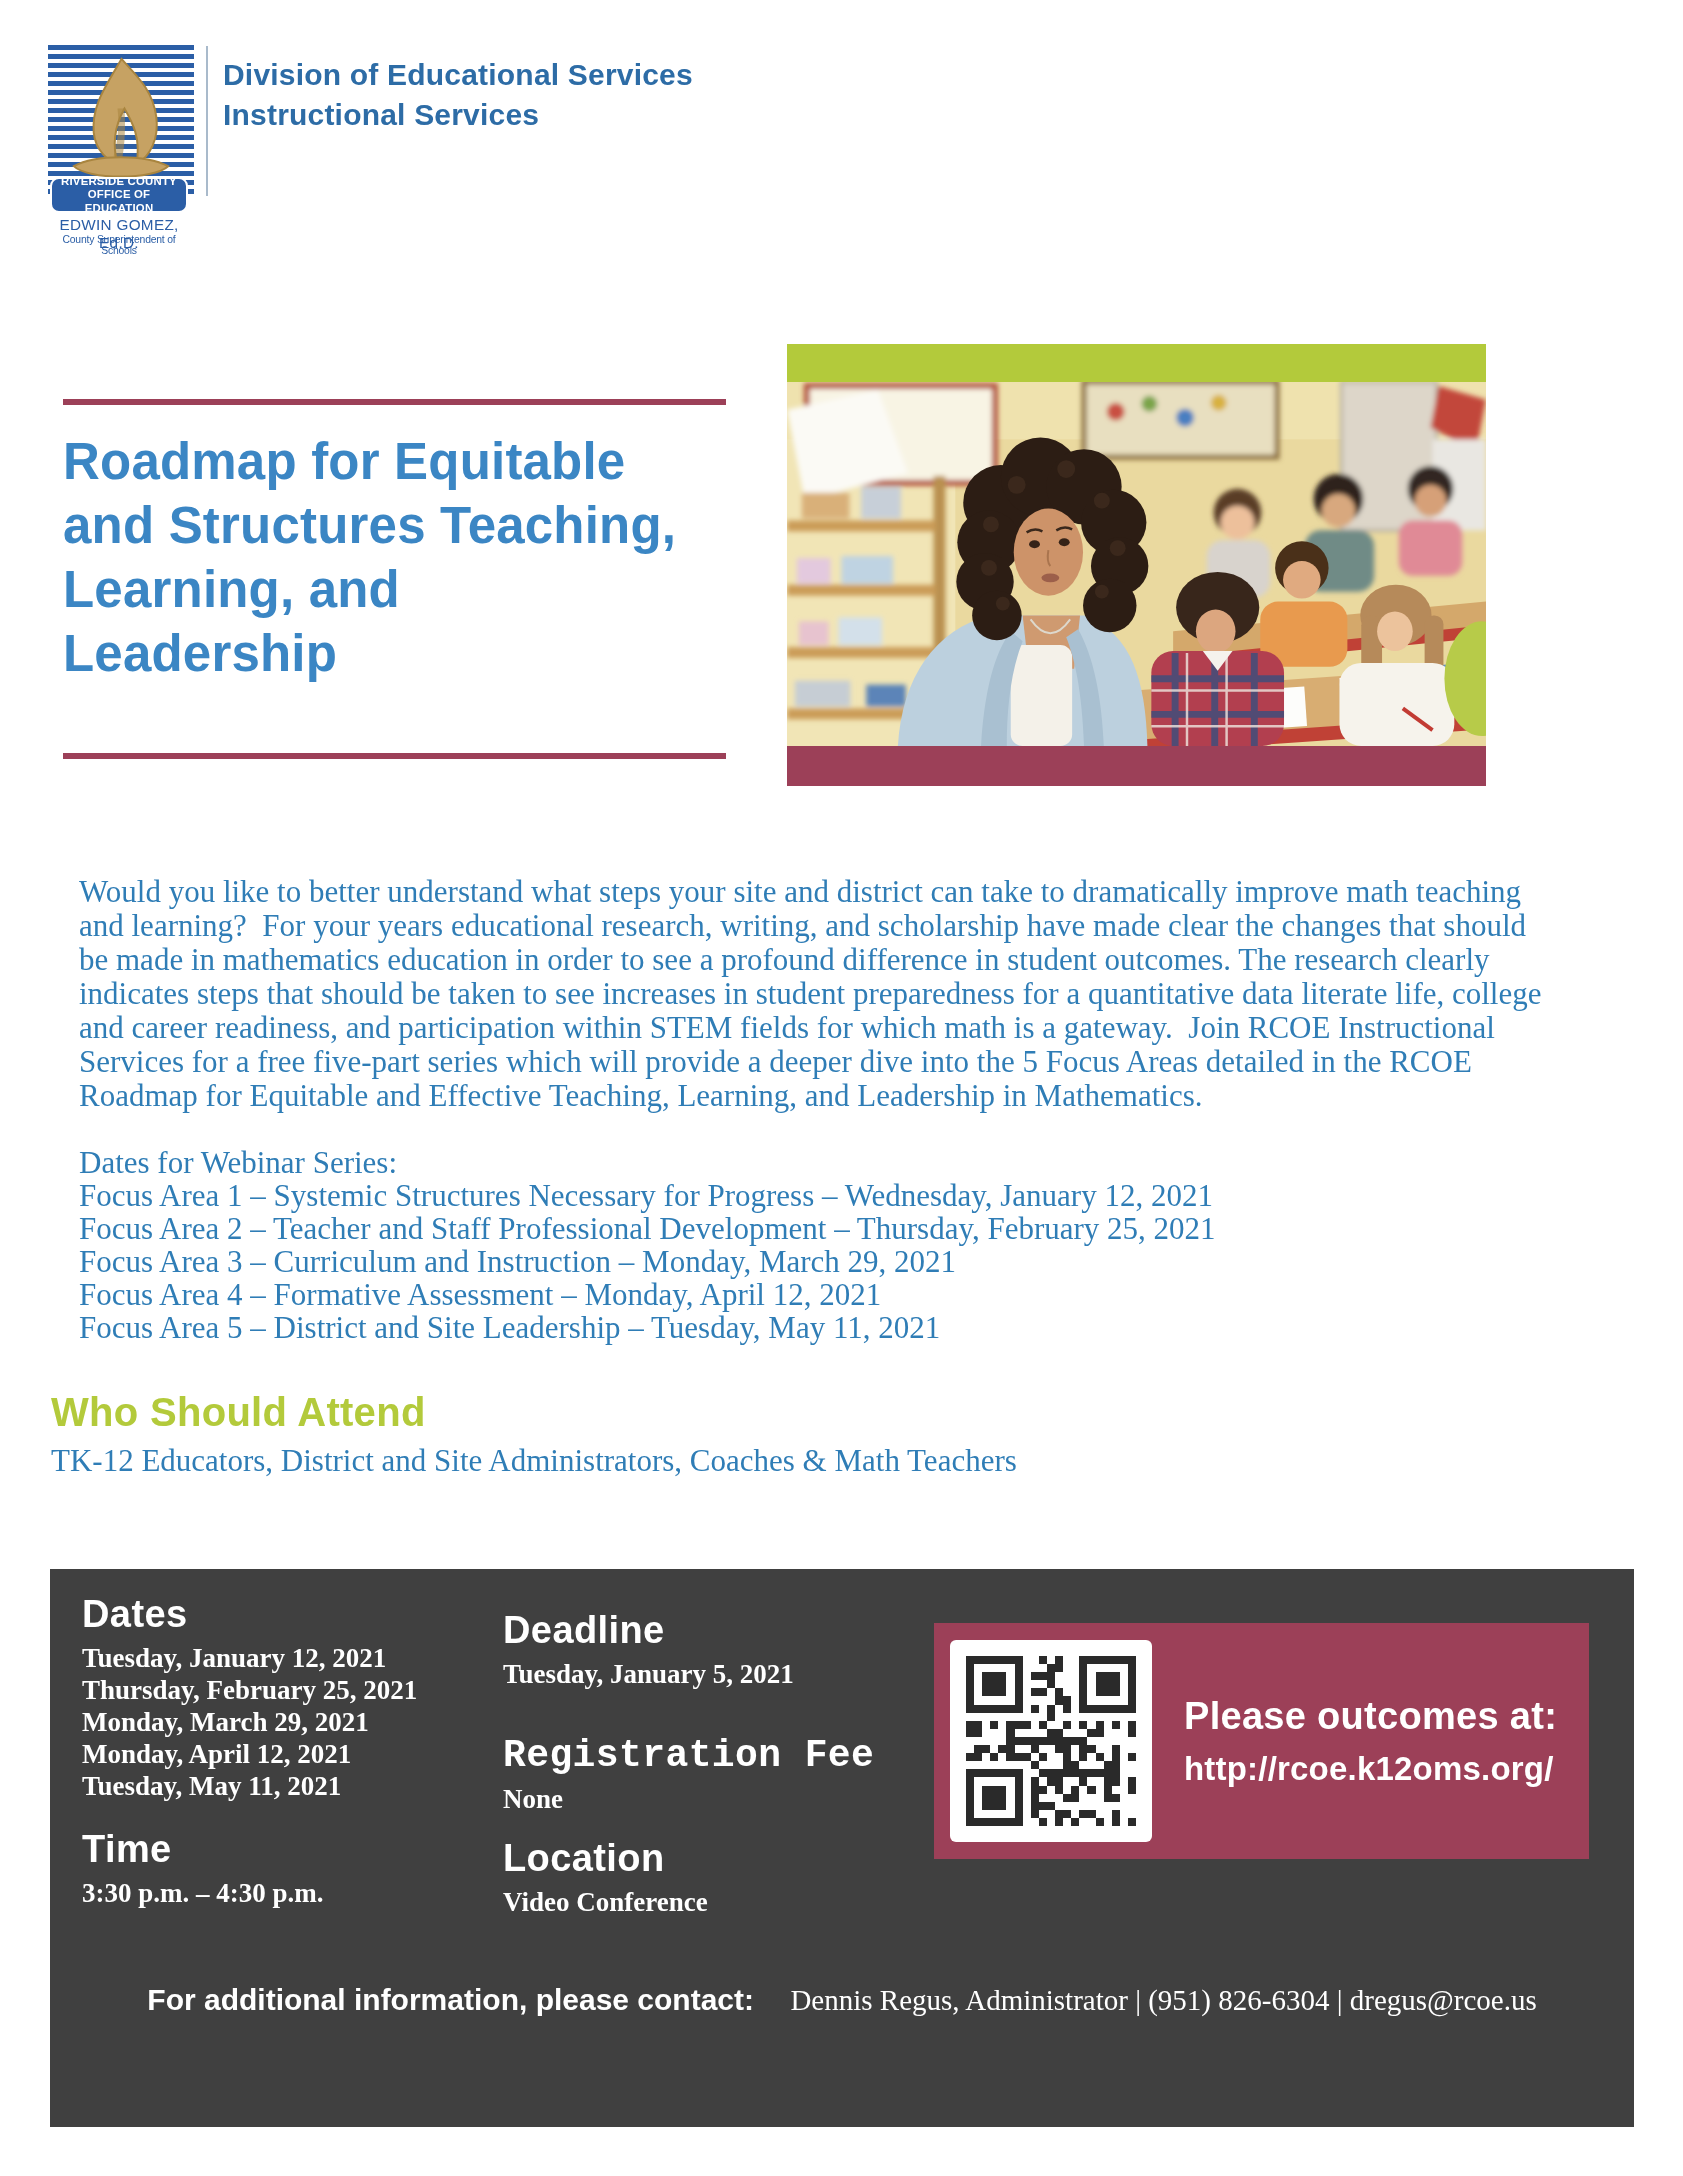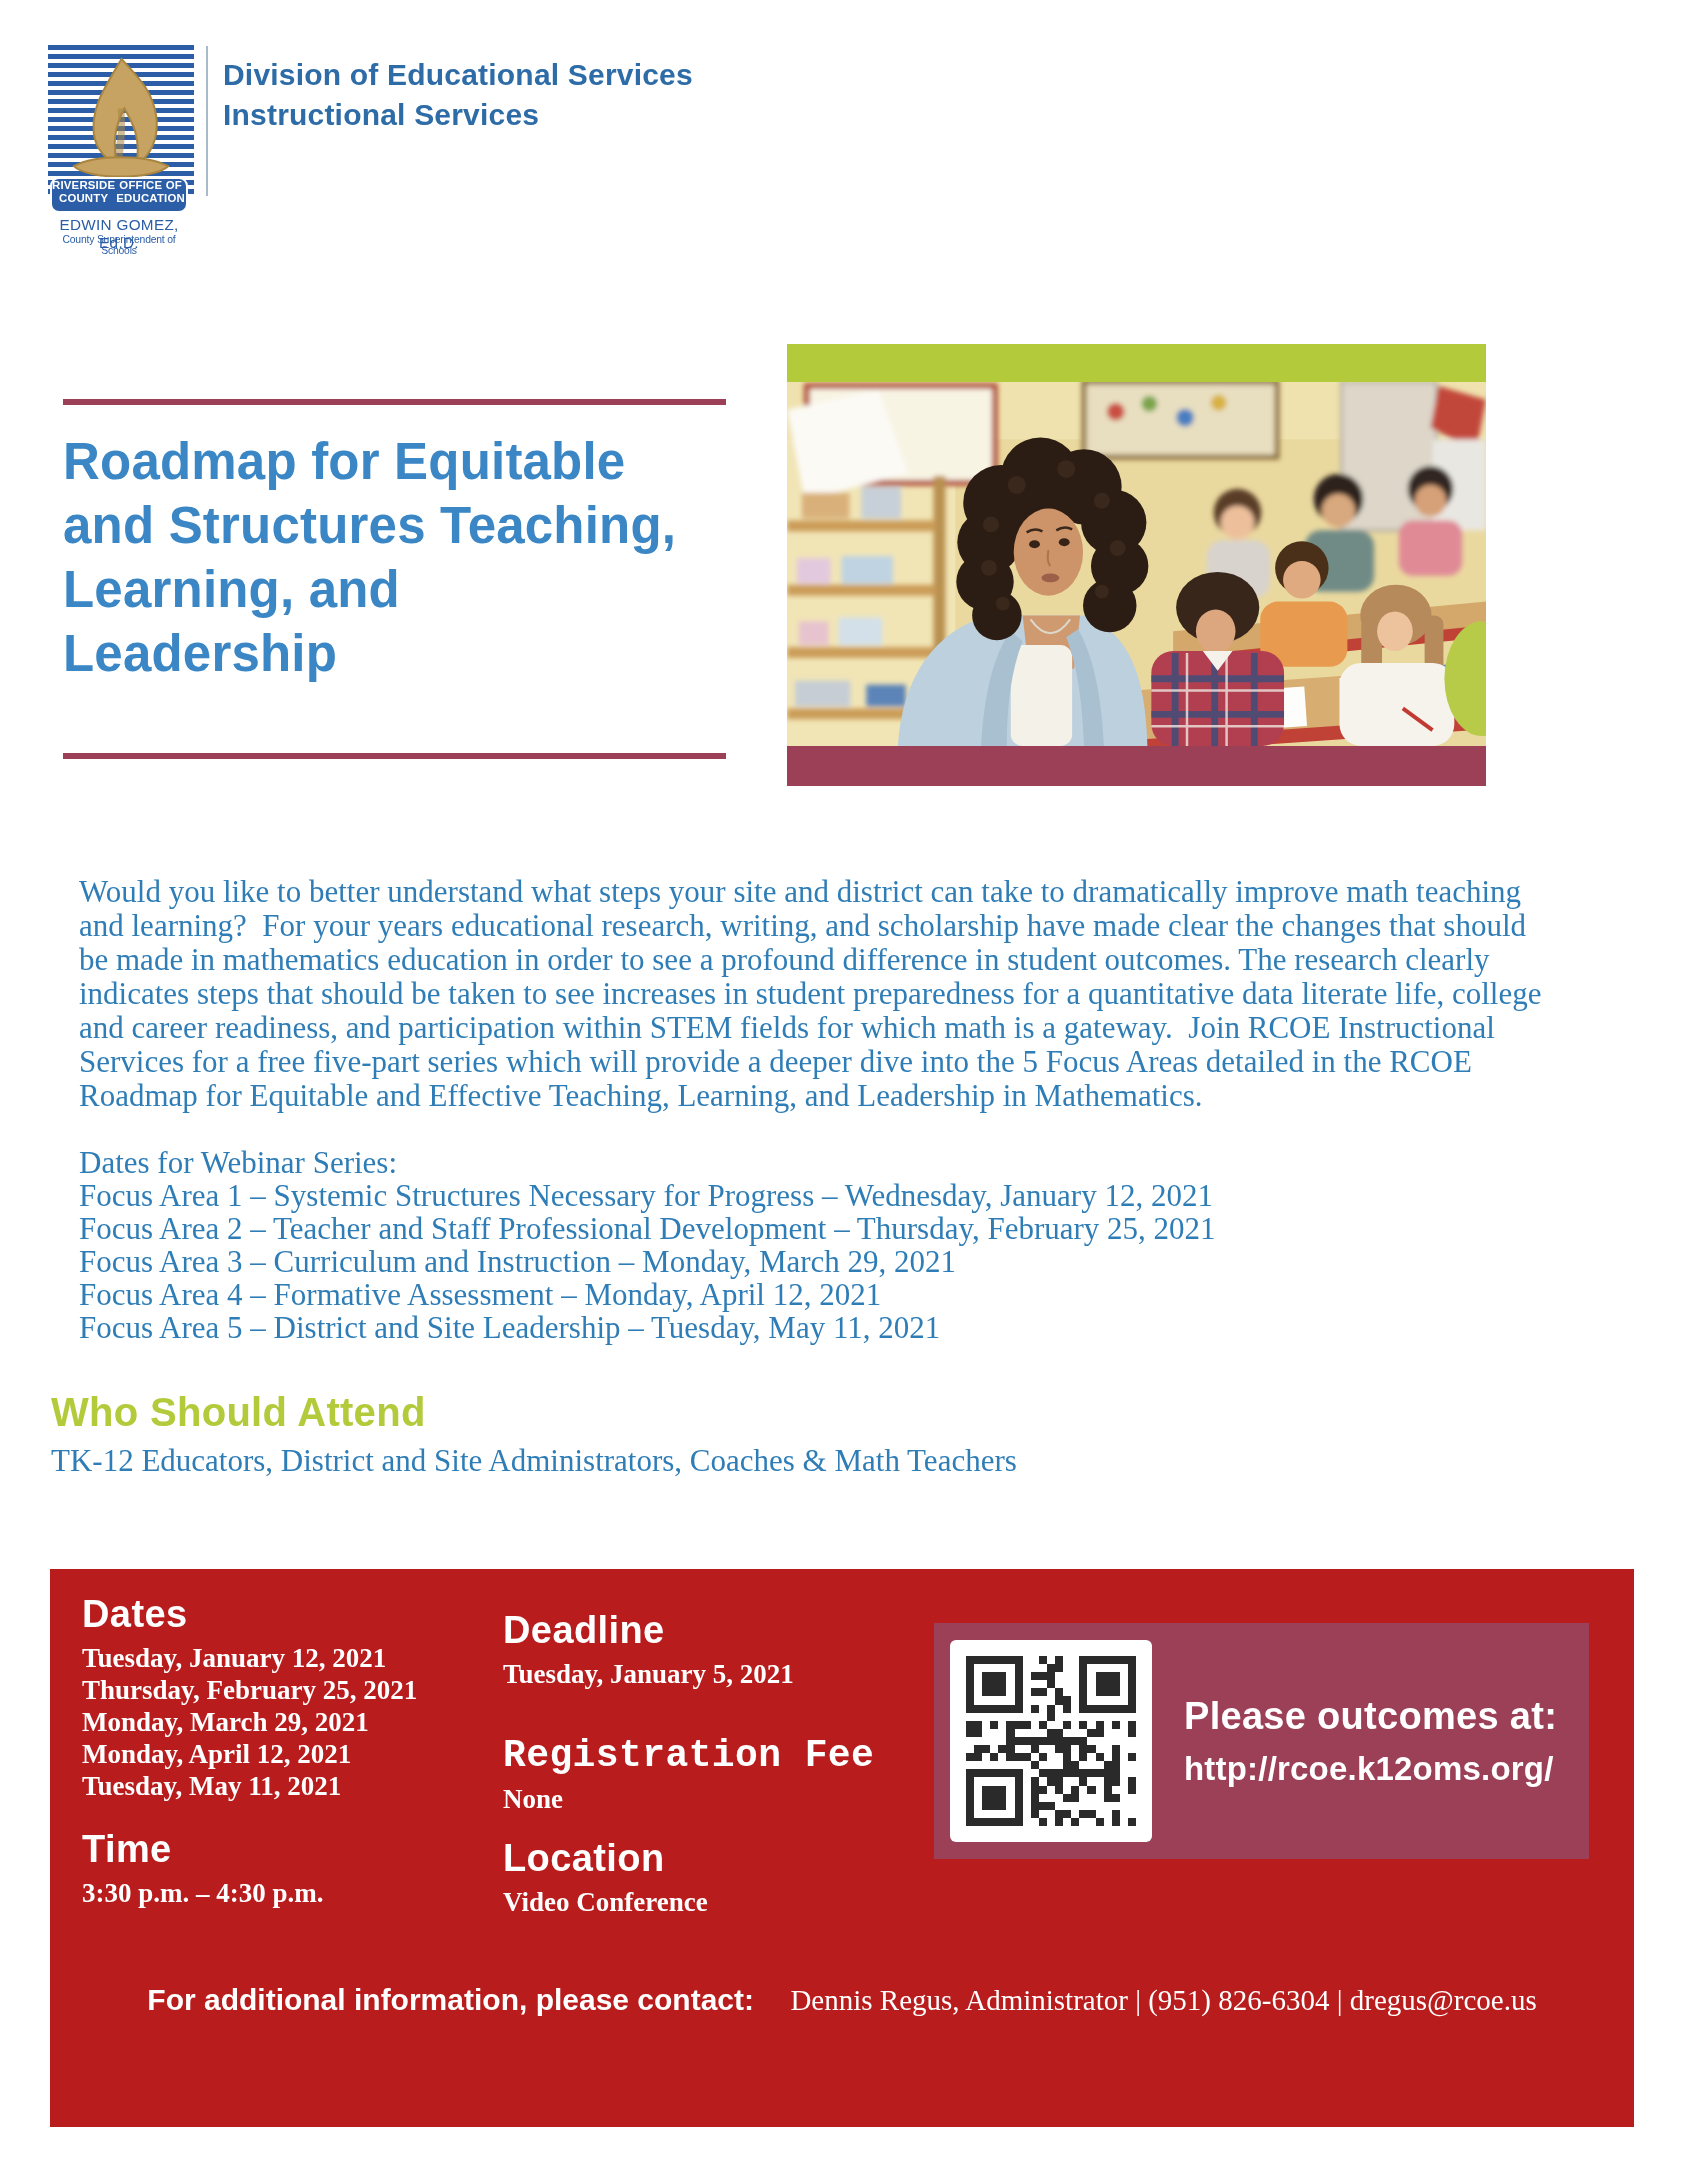--- a/index.html
+++ b/index.html
@@ -5,21 +5,21 @@
   html,body{margin:0;padding:0;background:#e8e8e8;}
   .page{position:relative;width:1683px;height:2176px;background:#ffffff;overflow:hidden;
         font-family:"Liberation Sans",sans-serif;}
 
   
   .logo-mark{position:absolute;left:48px;top:45px;width:146px;height:149px;
     background:repeating-linear-gradient(#2b5ea6 0 5px,#ffffff 5px 9px);}
   .logo-mark svg{position:absolute;inset:0;}
   .org-badge{position:absolute;left:50px;top:177px;width:138px;height:36px;
     background:#2b5ea6;border-radius:9px;color:#fff;font-weight:bold;font-size:11.4px;
-    line-height:13.4px;text-align:center;display:flex;flex-direction:row;justify-content:center;
+    line-height:13.4px;text-align:center;display:flex;flex-direction:column;justify-content:center;
     letter-spacing:0.2px;border:2px solid #fff;box-sizing:border-box;}
   .superintendent{position:absolute;left:44px;top:216px;width:150px;text-align:center;
     color:#2b5ea6;font-size:15.3px;letter-spacing:0.3px;}
   .sup-title{position:absolute;left:44px;top:234px;width:150px;text-align:center;
     color:#2b5ea6;font-size:10.4px;letter-spacing:-0.2px;}
   .hdr-divider{position:absolute;left:206px;top:46px;width:2px;height:150px;background:#a9bacb;}
   .dept{position:absolute;left:223px;top:55px;color:#2d6ca6;font-size:30px;font-weight:bold;
     line-height:40px;letter-spacing:0.2px;}
 
   
@@ -37,21 +37,21 @@
 
   
   .serif{font-family:"Liberation Serif",serif;}
   .intro{position:absolute;left:51px;top:875px;width:1602px;color:#2f7db6;font-size:31px;line-height:34px;}
   .line{white-space:pre-wrap;margin-left:28px;}
   .webinar{position:absolute;left:51px;top:1146px;width:1602px;color:#2f7db6;font-size:31px;line-height:33px;}
   .attend-h{position:absolute;left:51px;top:1390px;color:#b3ca3b;font-size:40px;font-weight:bold;letter-spacing:0.3px;}
   .attend-t{position:absolute;left:51px;top:1443px;color:#2f7db6;font-size:31px;}
 
   
-  .footer{position:absolute;left:50px;top:1569px;width:1584px;height:558px;background:#b91c1c;color:#fff;}
+  .footer{position:absolute;left:50px;top:1569px;width:1584px;height:558px;background:#404040;color:#fff;}
   .f-h{font-size:38px;font-weight:bold;letter-spacing:0.4px;}
   .f-serif{font-family:"Liberation Serif",serif;font-weight:bold;font-size:27px;line-height:32px;}
   .f-col1{position:absolute;left:32px;top:24px;}
   .f-col2{position:absolute;left:453px;top:40px;}
   .mt1{margin-top:6px;} .mt2{margin-top:26px;}
   .qr-panel{position:absolute;left:884px;top:54px;width:655px;height:236px;background:#9c4058;
     display:flex;align-items:center;padding-left:16px;box-sizing:border-box;}
   .qr-box{width:202px;height:202px;background:#fff;border-radius:6px;display:flex;
     align-items:center;justify-content:center;flex:0 0 auto;}
   .qr-box svg{width:170px;height:170px;}

